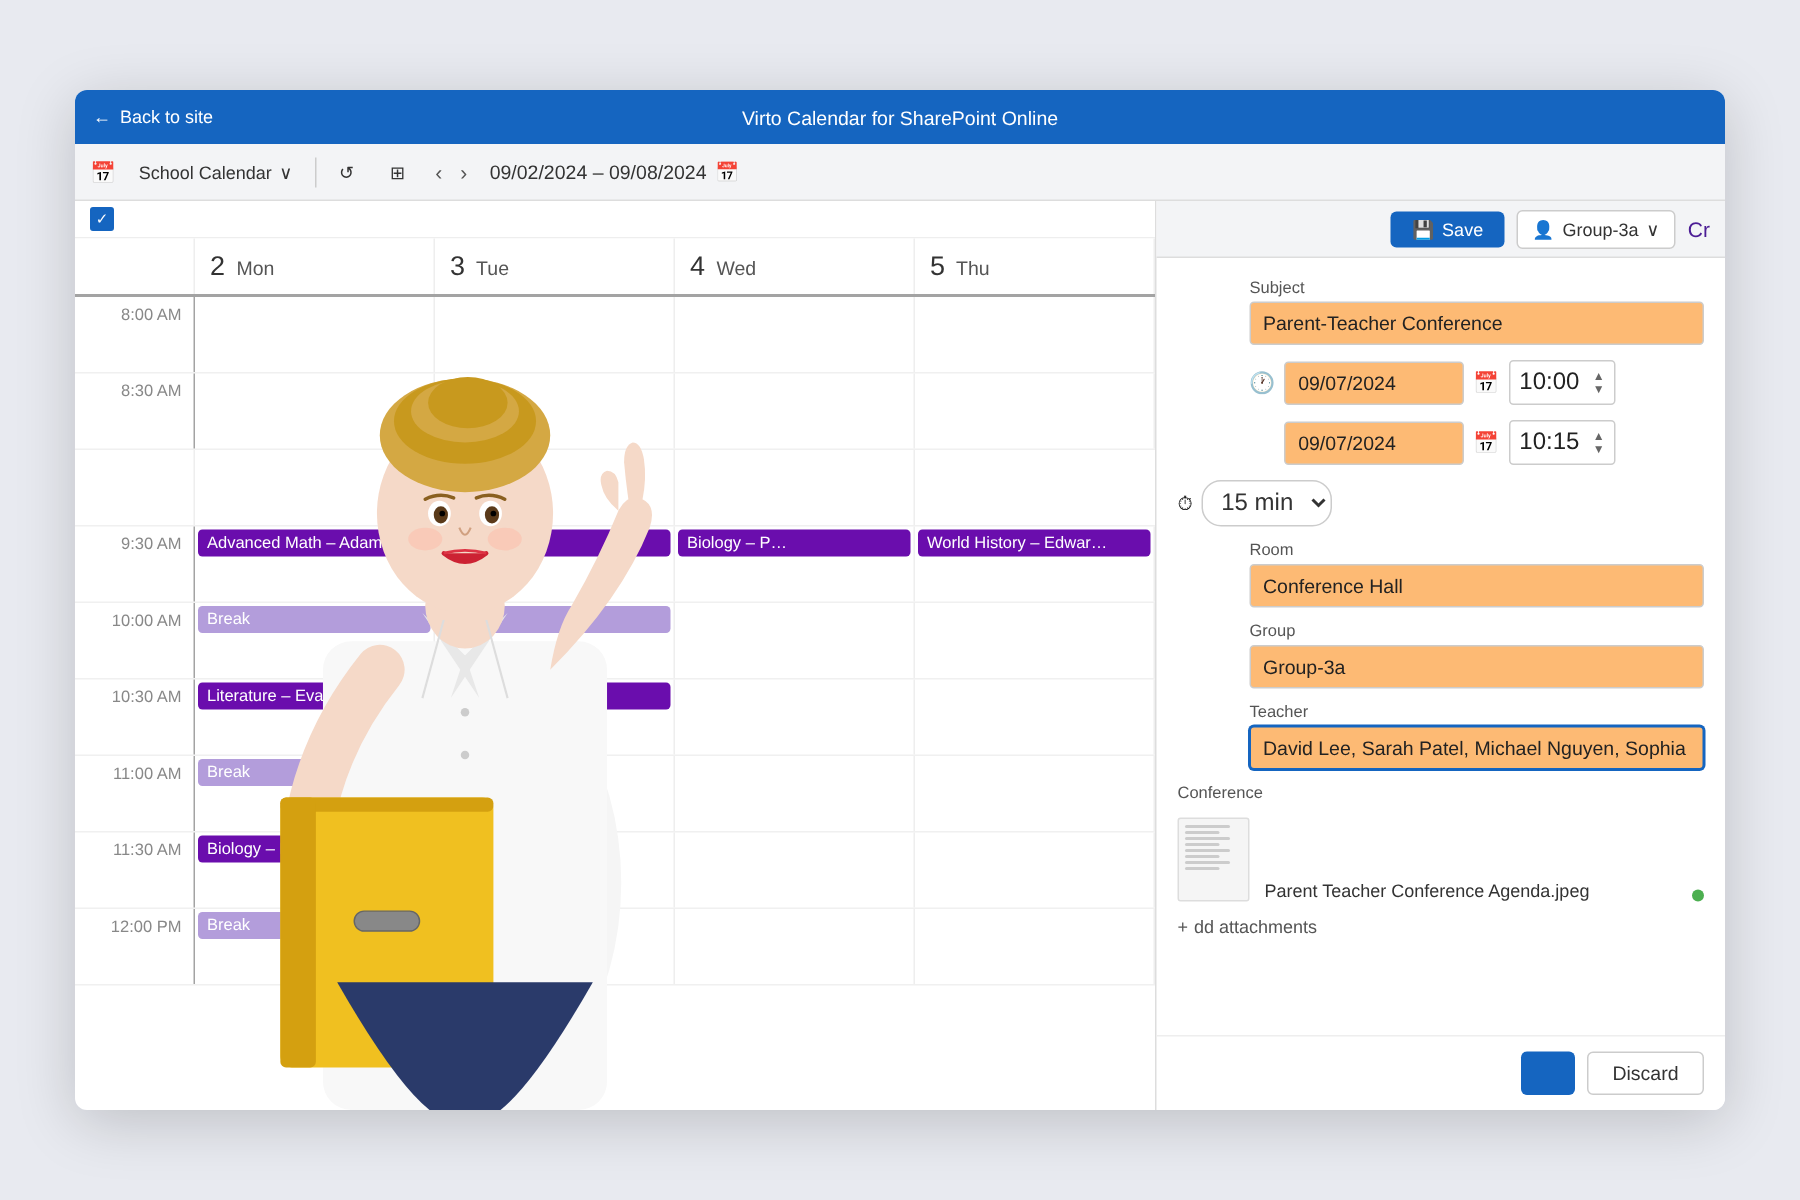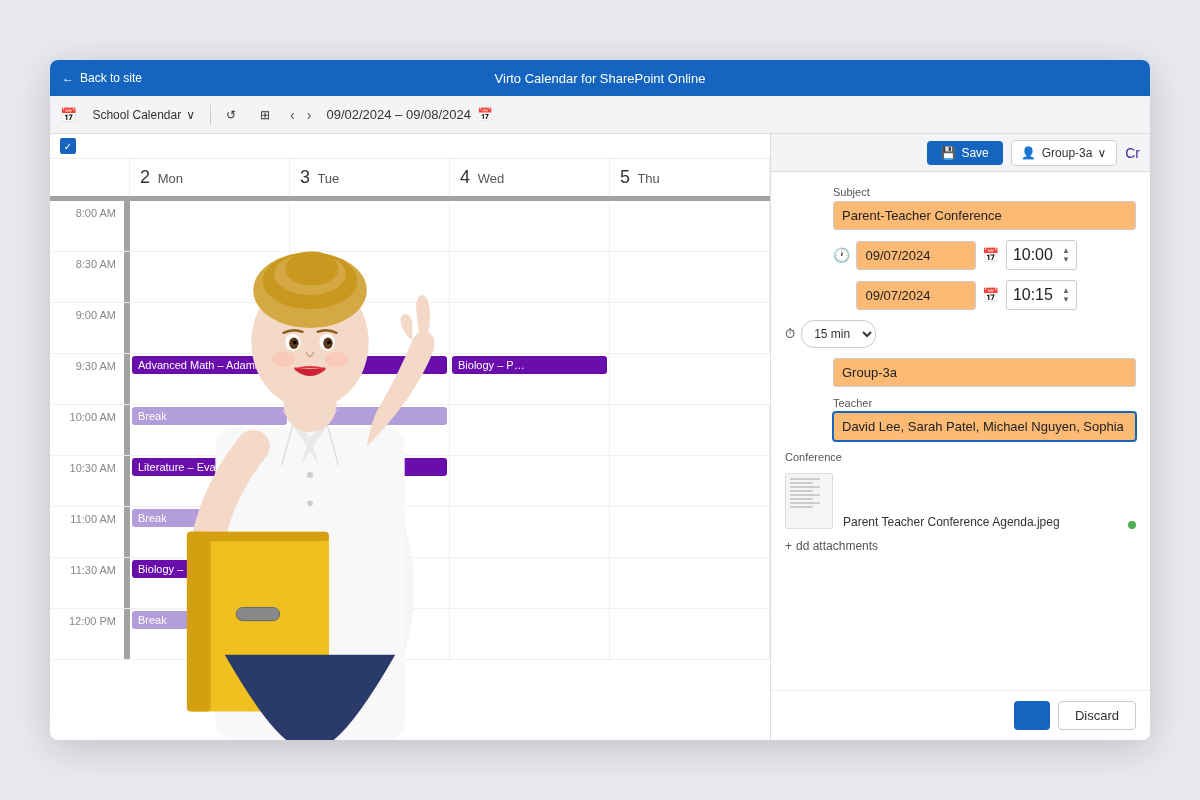--- a/index.html
+++ b/index.html
@@ -111,21 +111,21 @@
       flex: 1;
       display: flex;
       flex-direction: column;
       overflow: hidden;
       position: relative;
     }
 
     .calendar-header {
       display: grid;
       grid-template-columns: 80px repeat(4, 1fr);
-      border-bottom: 5px solid #a3a3a3;
+      border-bottom: 2px solid #a3a3a3;
       background: #fff;
       flex-shrink: 0;
     }
     .cal-header-empty { border-right: 1px solid #eee; }
     .cal-day-header {
       padding: 8px 10px;
       font-size: 13px;
       color: #555;
       border-right: 1px solid #eee;
       font-weight: 500;
@@ -146,21 +146,21 @@
     .cal-row {
       display: grid;
       grid-template-columns: 80px repeat(4, 1fr);
       border-bottom: 1px solid #f0f0f0;
       min-height: 50px;
     }
     .time-label {
       font-size: 11px;
       color: #888;
       padding: 4px 8px;
-      border-right: 6px solid #a3a3a3;
+      border-right: 1px solid #a3a3a3;
       text-align: right;
       padding-top: 6px;
     }
     .cal-cell {
       border-right: 1px solid #eee;
       position: relative;
       min-height: 50px;
     }
     .cal-event {
       background: #6a0dad;
@@ -307,21 +307,21 @@
 
     .duration-row {
       display: flex;
       align-items: center;
       gap: 6px;
     }
     .duration-select {
       border: 1px solid #ccc;
       border-radius: 13px;
       padding: 5px 8px;
-      font-size: 12px;
+      font-size: 16px;
       color: #333;
       background: #fff;
       cursor: pointer;
     }
 
     .attachments-section {
       display: flex;
       flex-direction: column;
       gap: 6px;
     }
@@ -531,37 +531,39 @@
 
         <div class="cal-row">
           <div class="time-label">8:30 AM</div>
           <div class="cal-cell"></div>
           <div class="cal-cell"></div>
           <div class="cal-cell"></div>
           <div class="cal-cell"></div>
         </div>
 
         <div class="cal-row">
-          <div class="time-label">9:00 AM</div>
           <div class="cal-cell"></div>
           <div class="cal-cell"></div>
           <div class="cal-cell"></div>
           <div class="cal-cell"></div>
         </div>
 
         <div class="cal-row">
           <div class="time-label">9:30 AM</div>
           <div class="cal-cell">
             <div class="cal-event">Advanced Math – Adams</div>
           </div>
           <div class="cal-cell">
             <div class="cal-event">Literat…</div>
           </div>
           <div class="cal-cell">
             <div class="cal-event">Biology – P…</div>
+          </div>
+          <div class="cal-cell">
+            <div class="cal-event">World History – Edwar…</div>
           </div>
         </div>
 
         <div class="cal-row">
           <div class="time-label">10:00 AM</div>
           <div class="cal-cell">
             <div class="cal-event break-event">Break</div>
           </div>
           <div class="cal-cell">
             <div class="cal-event break-event">Br…</div>
@@ -668,22 +670,27 @@
         <div class="duration-row">
           <span style="font-size:13px;">⏱</span>
           <select class="duration-select">
             <option>15 min</option>
             <option>30 min</option>
             <option>45 min</option>
             <option>1 hour</option>
           </select>
         </div>
 
-
         <div class="field-group">
+          <label class="field-label">Room</label>
+          <input type="text" class="field-input" value="Conference Hall" style="">
+        </div>
+
+        <div class="field-group">
+          <label class="field-label">Group</label>
           <input type="text" class="field-input" value="Group-3a" style="">
         </div>
 
         <div class="field-group">
           <label class="field-label">Teacher</label>
           <input type="text" class="field-input active" value="David Lee, Sarah Patel, Michael Nguyen, Sophia Kowalski, Isabella Tanaka" style="">
         </div>
 
         <div class="attachments-section">
           <label class="field-label">Conference</label>

